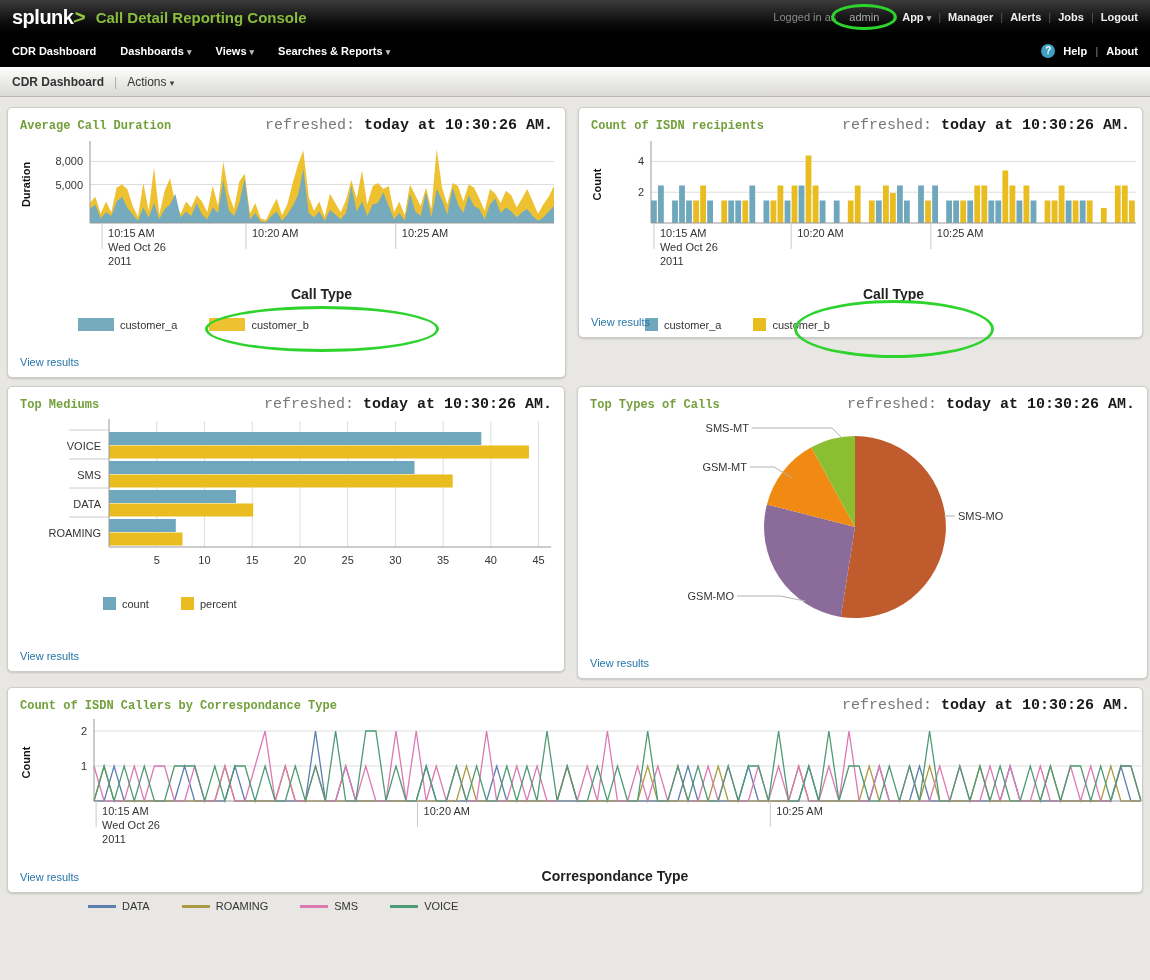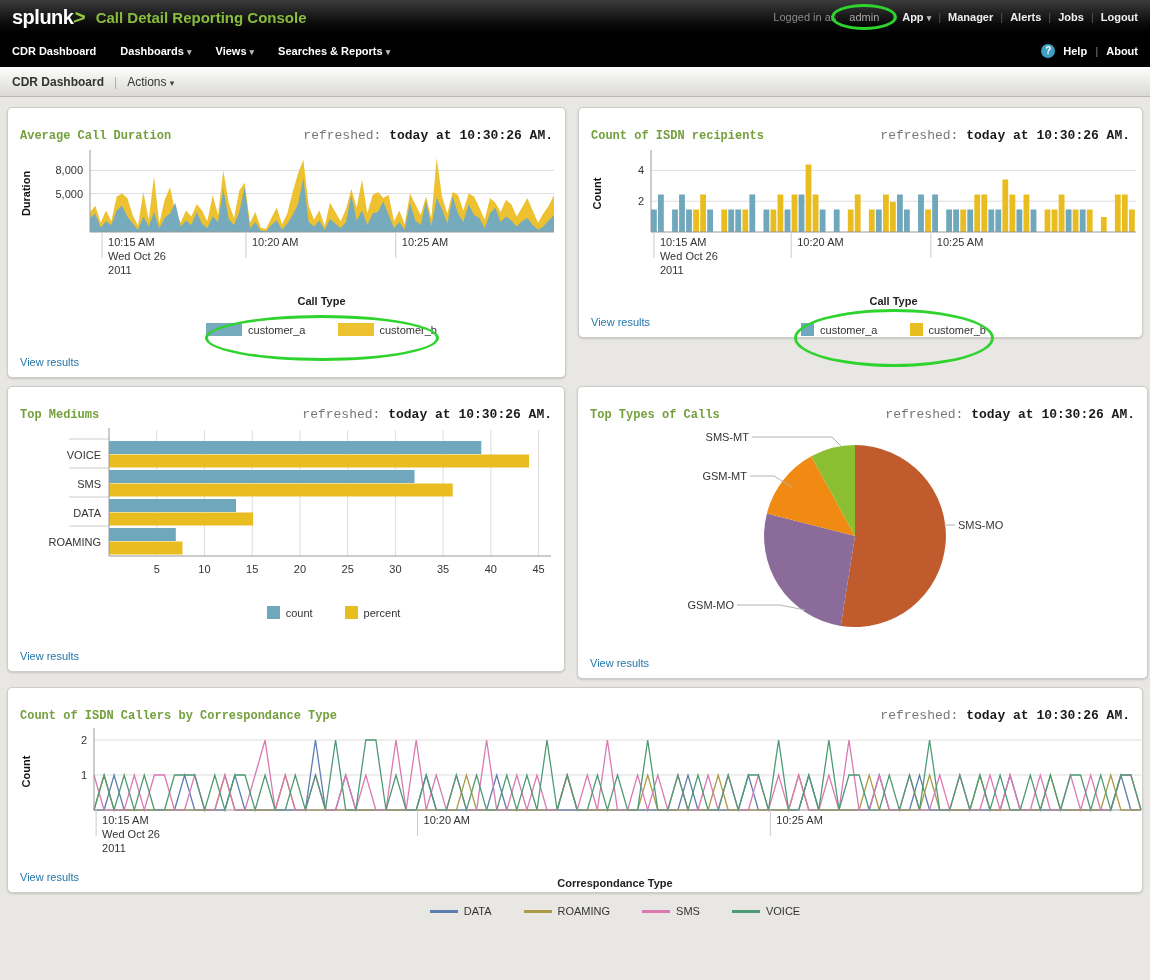--- a/index.html
+++ b/index.html
@@ -53,32 +53,32 @@
     border-radius:5px; box-shadow:0 1px 2px rgba(0,0,0,0.15);
     position:relative;
   }
   .p1 { width:559px; height:271px; }
   .p2 { width:565px; height:231px; }
   .p3 { width:559px; height:286px; }
   .p4 { width:621px; height:293px; }
   .p5 { width:1136px; height:206px; }
   .panel-header { display:flex; justify-content:space-between; align-items:baseline; padding:9px 12px 2px;font-family:Liberation Mono, monospace; }
   .panel-title { font-size:12px; color:#73a03c; margin:0; }
-  .refreshed { font-size:13px; color:#777;margin-top:11px; }
+  .refreshed { font-size:15px; color:#777; }
   .refreshed b { color:#1a1a1a; }
   .chart svg { display:block; }
   .view-results { position:absolute; left:12px; bottom:9px; font-size:11px; color:#2576a9; text-decoration:none; cursor:pointer; }
   
   .legend-wrap { position:relative; text-align:center; }
   .lw0 { margin:18px 0 0 70px; }
   .lw1 { margin:18px 0 0 66px; }
   .lw2 { margin:22px 0 0 95px; }
   .lw4 { margin:22px 0 0 80px; }
-  .legend-title { font-size:11px; font-weight:bold; color:#222; }
-  .legend-items { display:flex; justify-content:center; align-items:center; gap:32px; margin-top:16px; font-size:11px; color:#333; }
+  .legend-title { font-size:14px; font-weight:bold; color:#222; }
+  .legend-items { display:flex; justify-content:flex-start; align-items:center; gap:32px; margin-top:16px; font-size:11px; color:#333; }
   .legend-item { display:inline-flex; align-items:center; }
   .swatch { display:inline-block; margin-right:6px; }
   .sw-rect { width:36px; height:13px; }
   .sw-sq { width:13px; height:13px; }
   .sw-line { width:28px; height:3px; }
   
   .annotation-ellipse { position:absolute; border:3px solid #2ed32e; border-radius:50%; pointer-events:none; }
   .ellipse-admin { left:-12px; right:-12px; top:-7px; bottom:-7px; }
   .ellipse-leg0 { width:234px; height:46px; left:50%; top:20px; transform:translateX(-50%); }
   .ellipse-leg1 { width:200px; height:58px; left:50%; top:14px; transform:translateX(-50%); }

